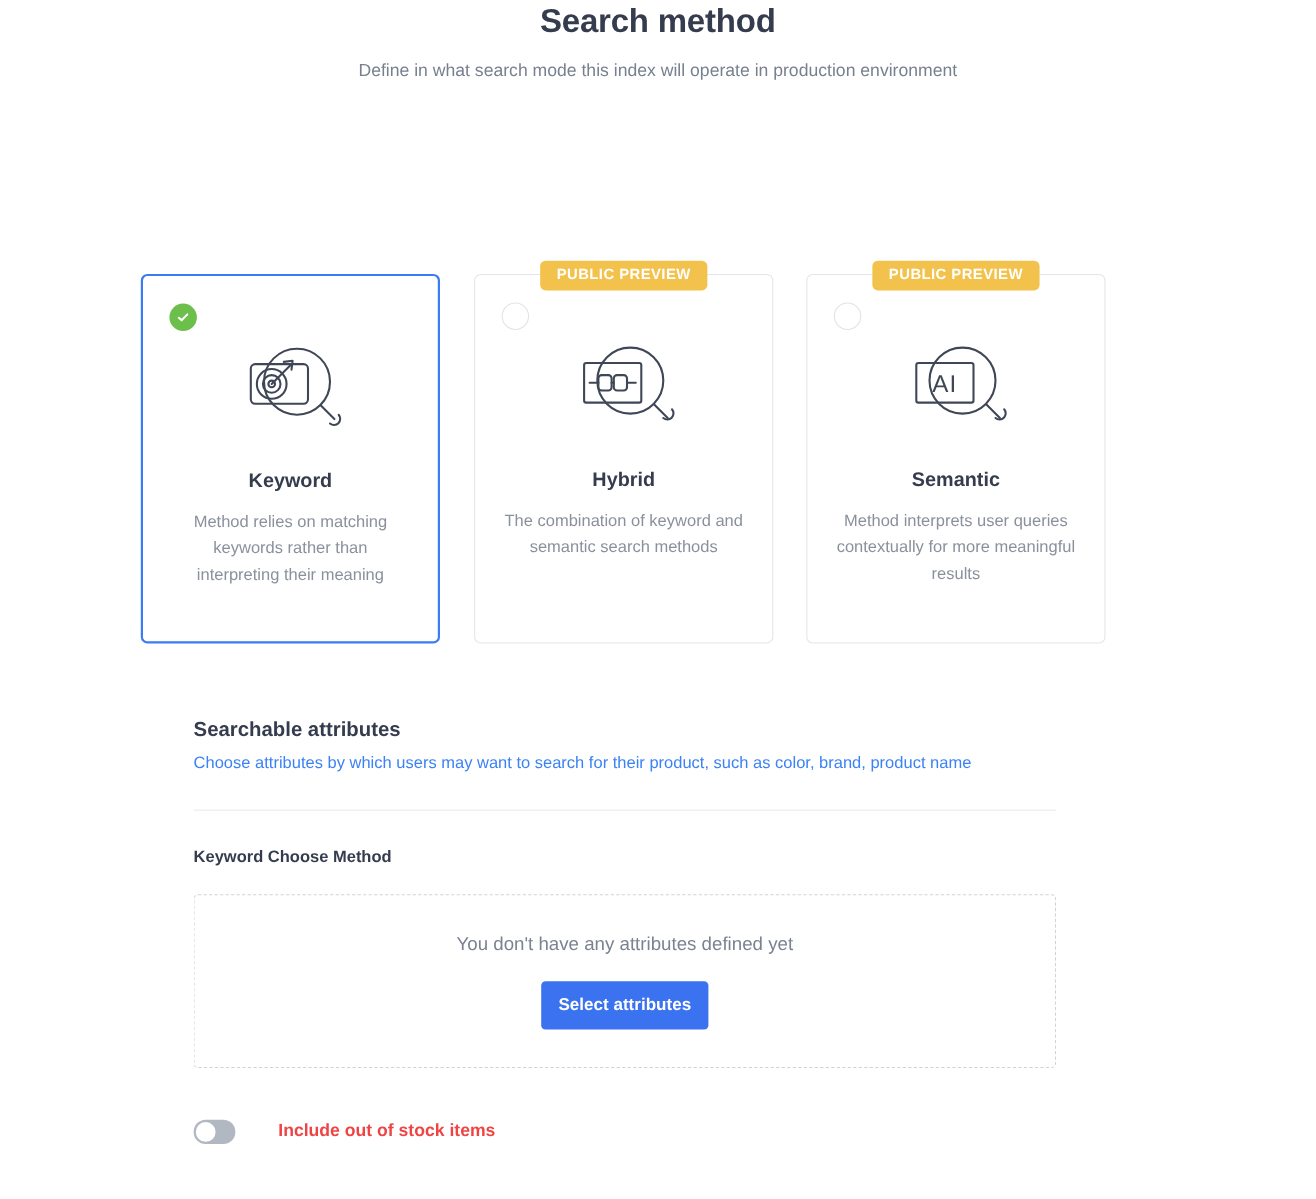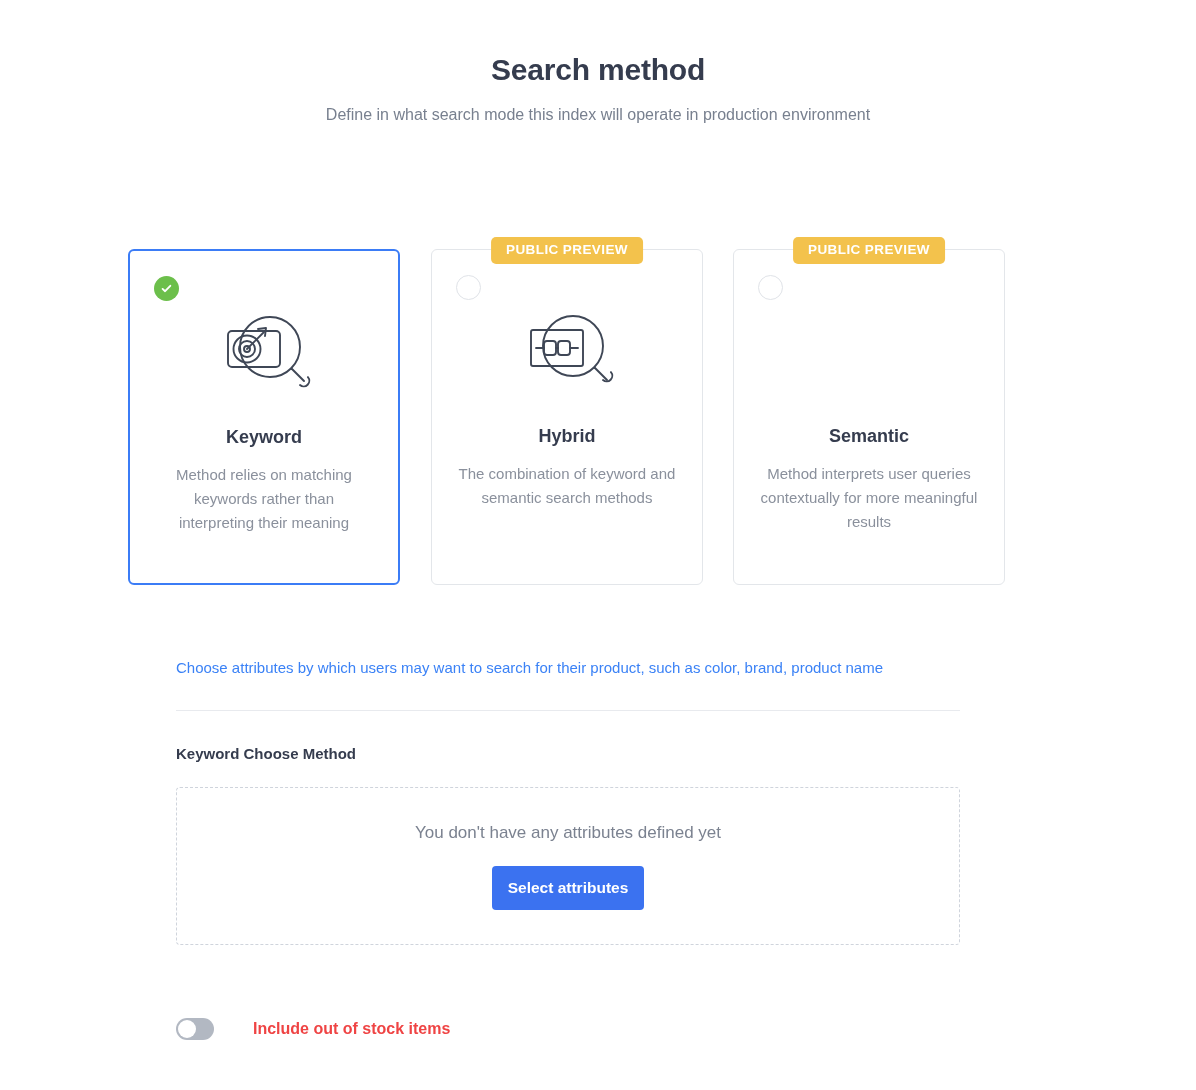--- a/index.html
+++ b/index.html
@@ -12,21 +12,20 @@
     height: 1090px;
     font-family: "Liberation Sans", sans-serif;
     color: #3c4257;
     -webkit-font-smoothing: antialiased;
     position: relative;
     overflow: hidden;
   }
 
   
   .page-header {
-    padding-top: 50px;
     text-align: center;
   }
   .page-title {
     font-size: 30px;
     font-weight: 700;
     color: #353c4e;
     letter-spacing: -0.2px;
     margin: 0;
     line-height: 40px;
   }
@@ -280,26 +279,38 @@
         </g>
       </svg>
     </div>
     <div class="card-title">Hybrid</div>
     <div class="card-desc">The combination of keyword and semantic search methods</div>
   </div>
 
   <div class="method-card card-2">
     <div class="preview-badge">PUBLIC PREVIEW</div>
     <div class="select-indicator unchecked"></div>
+    <div class="card-icon">
+      <svg width="100" height="90" viewBox="0 0 100 90" aria-hidden="true">
+        <g fill="none" stroke="#3f4756" stroke-width="1.9" stroke-linecap="round" stroke-linejoin="round">
+          <circle cx="56" cy="38" r="30"></circle>
+          <line x1="77.5" y1="59.5" x2="90" y2="72"></line>
+          <path d="M86 68 a5.6 5.6 0 0 0 7.9 -7.9" transform="translate(0,4)"></path>
+          <rect x="14" y="22" width="52" height="36" rx="2"></rect>
+        </g>
+        <text x="40" y="48" fill="#3f4756" font-family="'Liberation Sans', sans-serif" font-size="22" letter-spacing="1" text-anchor="middle">AI</text>
+      </svg>
+    </div>
     <div class="card-title">Semantic</div>
     <div class="card-desc">Method interprets user queries contextually for more meaningful results</div>
   </div>
 </div>
 
 <div class="attributes-section">
+  <h2 class="section-title">Searchable attributes</h2>
   <p class="section-desc">Choose attributes by which users may want to search for their product, such as color, brand, product name</p>
   <div class="divider"></div>
   <div class="subsection-label">Keyword Choose Method</div>
 
   <div class="empty-box">
     <div class="empty-text">You don't have any attributes defined yet</div>
     <button class="primary-button">Select attributes</button>
   </div>
 </div>
 

